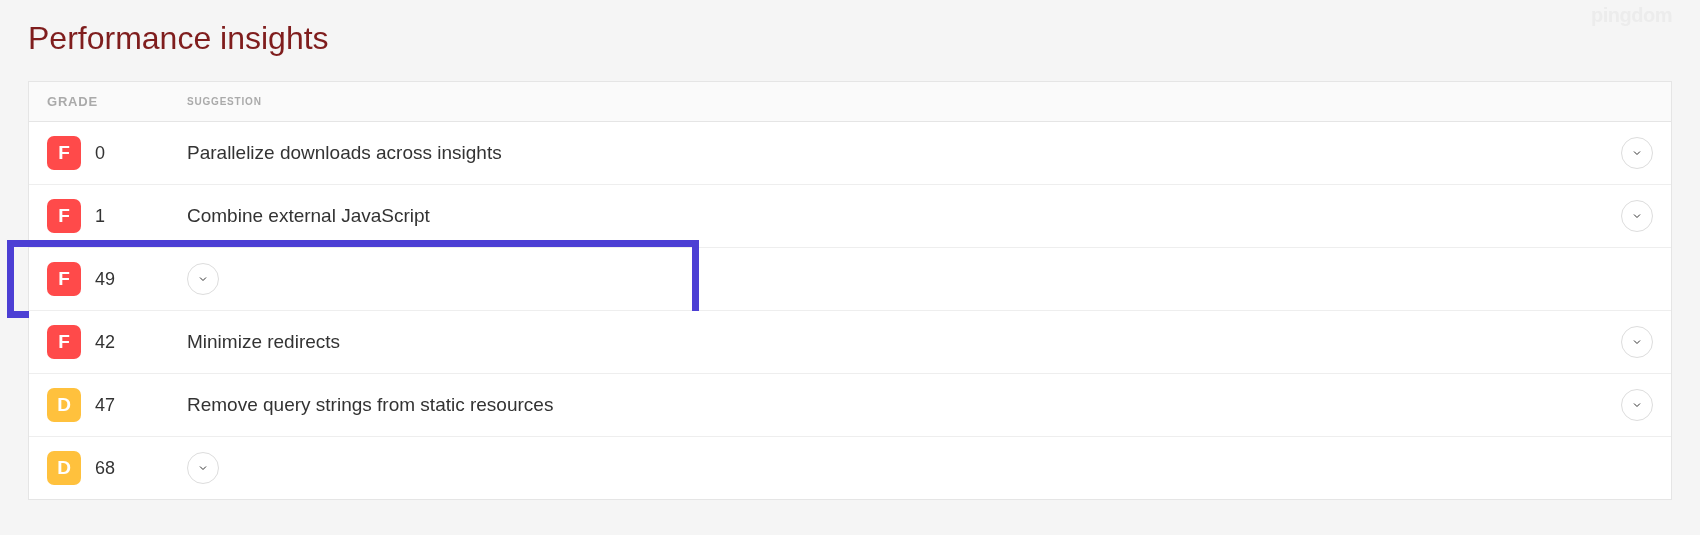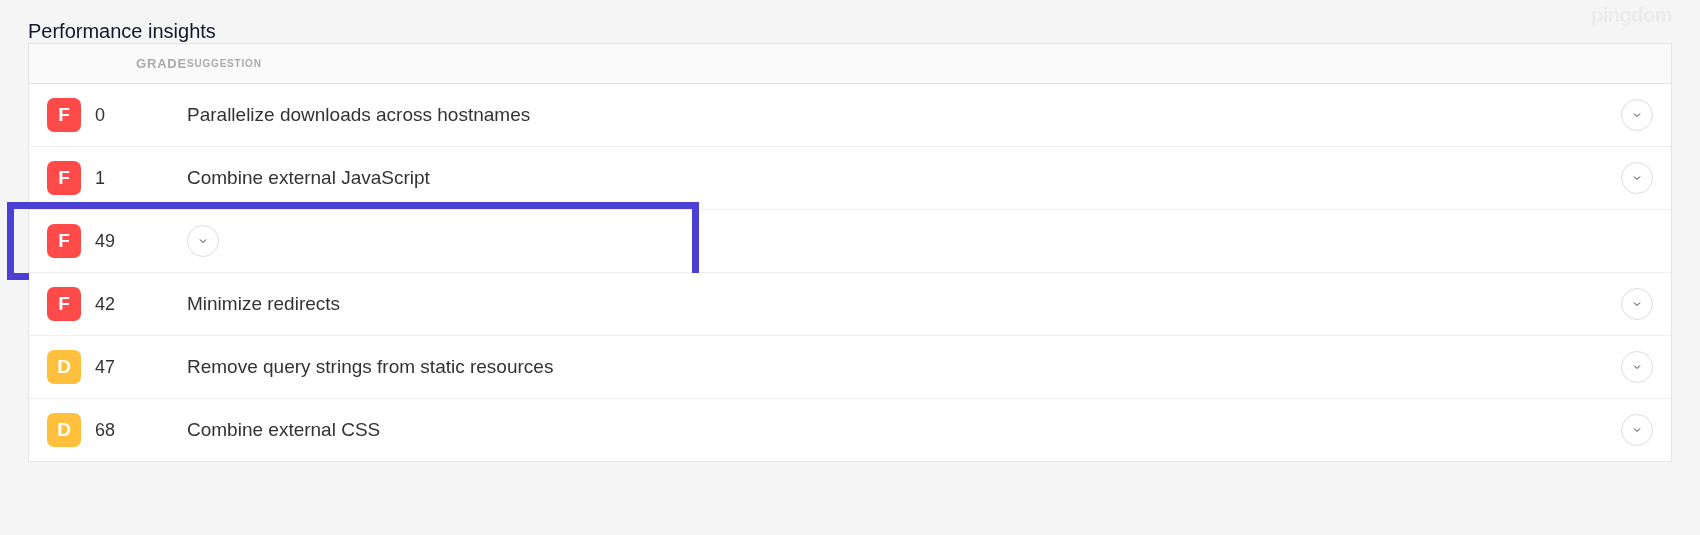--- a/index.html
+++ b/index.html
@@ -6,42 +6,42 @@
     body {
       font-family: -apple-system, BlinkMacSystemFont, "Segoe UI", Helvetica, Arial, sans-serif;
       background: #f5f5f5;
       color: #333;
       width: 1700px;
     }
     .container {
       padding: 20px 28px;
     }
     .title {
-      font-size: 20px;
+      font-size: 32px;
       font-weight: 400;
-      color: #0f172a;
+      color: #7f1d1d;
+      margin-bottom: 24px;
     }
     .table {
       background: #fff;
       border: 1px solid #e5e5e5;
     }
     .table-header {
       display: flex;
       align-items: center;
       padding: 12px 18px;
       background: #fafafa;
       border-bottom: 1px solid #e5e5e5;
     }
     .col-grade {
       width: 140px;
       font-size: 13px;
       font-weight: 600;
       letter-spacing: 0.8px;
       color: #aaa;
-      text-align: right;
     }
     .col-suggestion {
       flex: 1;
       font-size: 10px;
       font-weight: 600;
       letter-spacing: 0.8px;
       color: #aaa;
     }
     .row {
       display: flex;
@@ -131,21 +131,21 @@
     <div class="table-header">
       <div class="col-grade">GRADE</div>
       <div class="col-suggestion">SUGGESTION</div>
     </div>
     <div id="rows">
         <div class="row">
           <div class="grade-cell">
             <div class="grade-badge grade-F">F</div>
             <div class="grade-score">0</div>
           </div>
-          <div class="suggestion-cell">Parallelize downloads across hostnames</div>
+          <div class="suggestion-cell">Parallelize downloads across insights</div>
           <button class="expand-btn">
             <svg viewBox="0 0 24 24">
               <polyline points="6 9 12 15 18 9"></polyline>
             </svg>
           </button>
         </div>
         <div class="row">
           <div class="grade-cell">
             <div class="grade-badge grade-F">F</div>
             <div class="grade-score">1</div>
@@ -191,21 +191,20 @@
             <svg viewBox="0 0 24 24">
               <polyline points="6 9 12 15 18 9"></polyline>
             </svg>
           </button>
         </div>
         <div class="row">
           <div class="grade-cell">
             <div class="grade-badge grade-D">D</div>
             <div class="grade-score">68</div>
           </div>
-          <div class="suggestion-cell">Combine external CSS</div>
           <button class="expand-btn">
             <svg viewBox="0 0 24 24">
               <polyline points="6 9 12 15 18 9"></polyline>
             </svg>
           </button>
         </div>
       </div>
   </div>
 </div>
 

